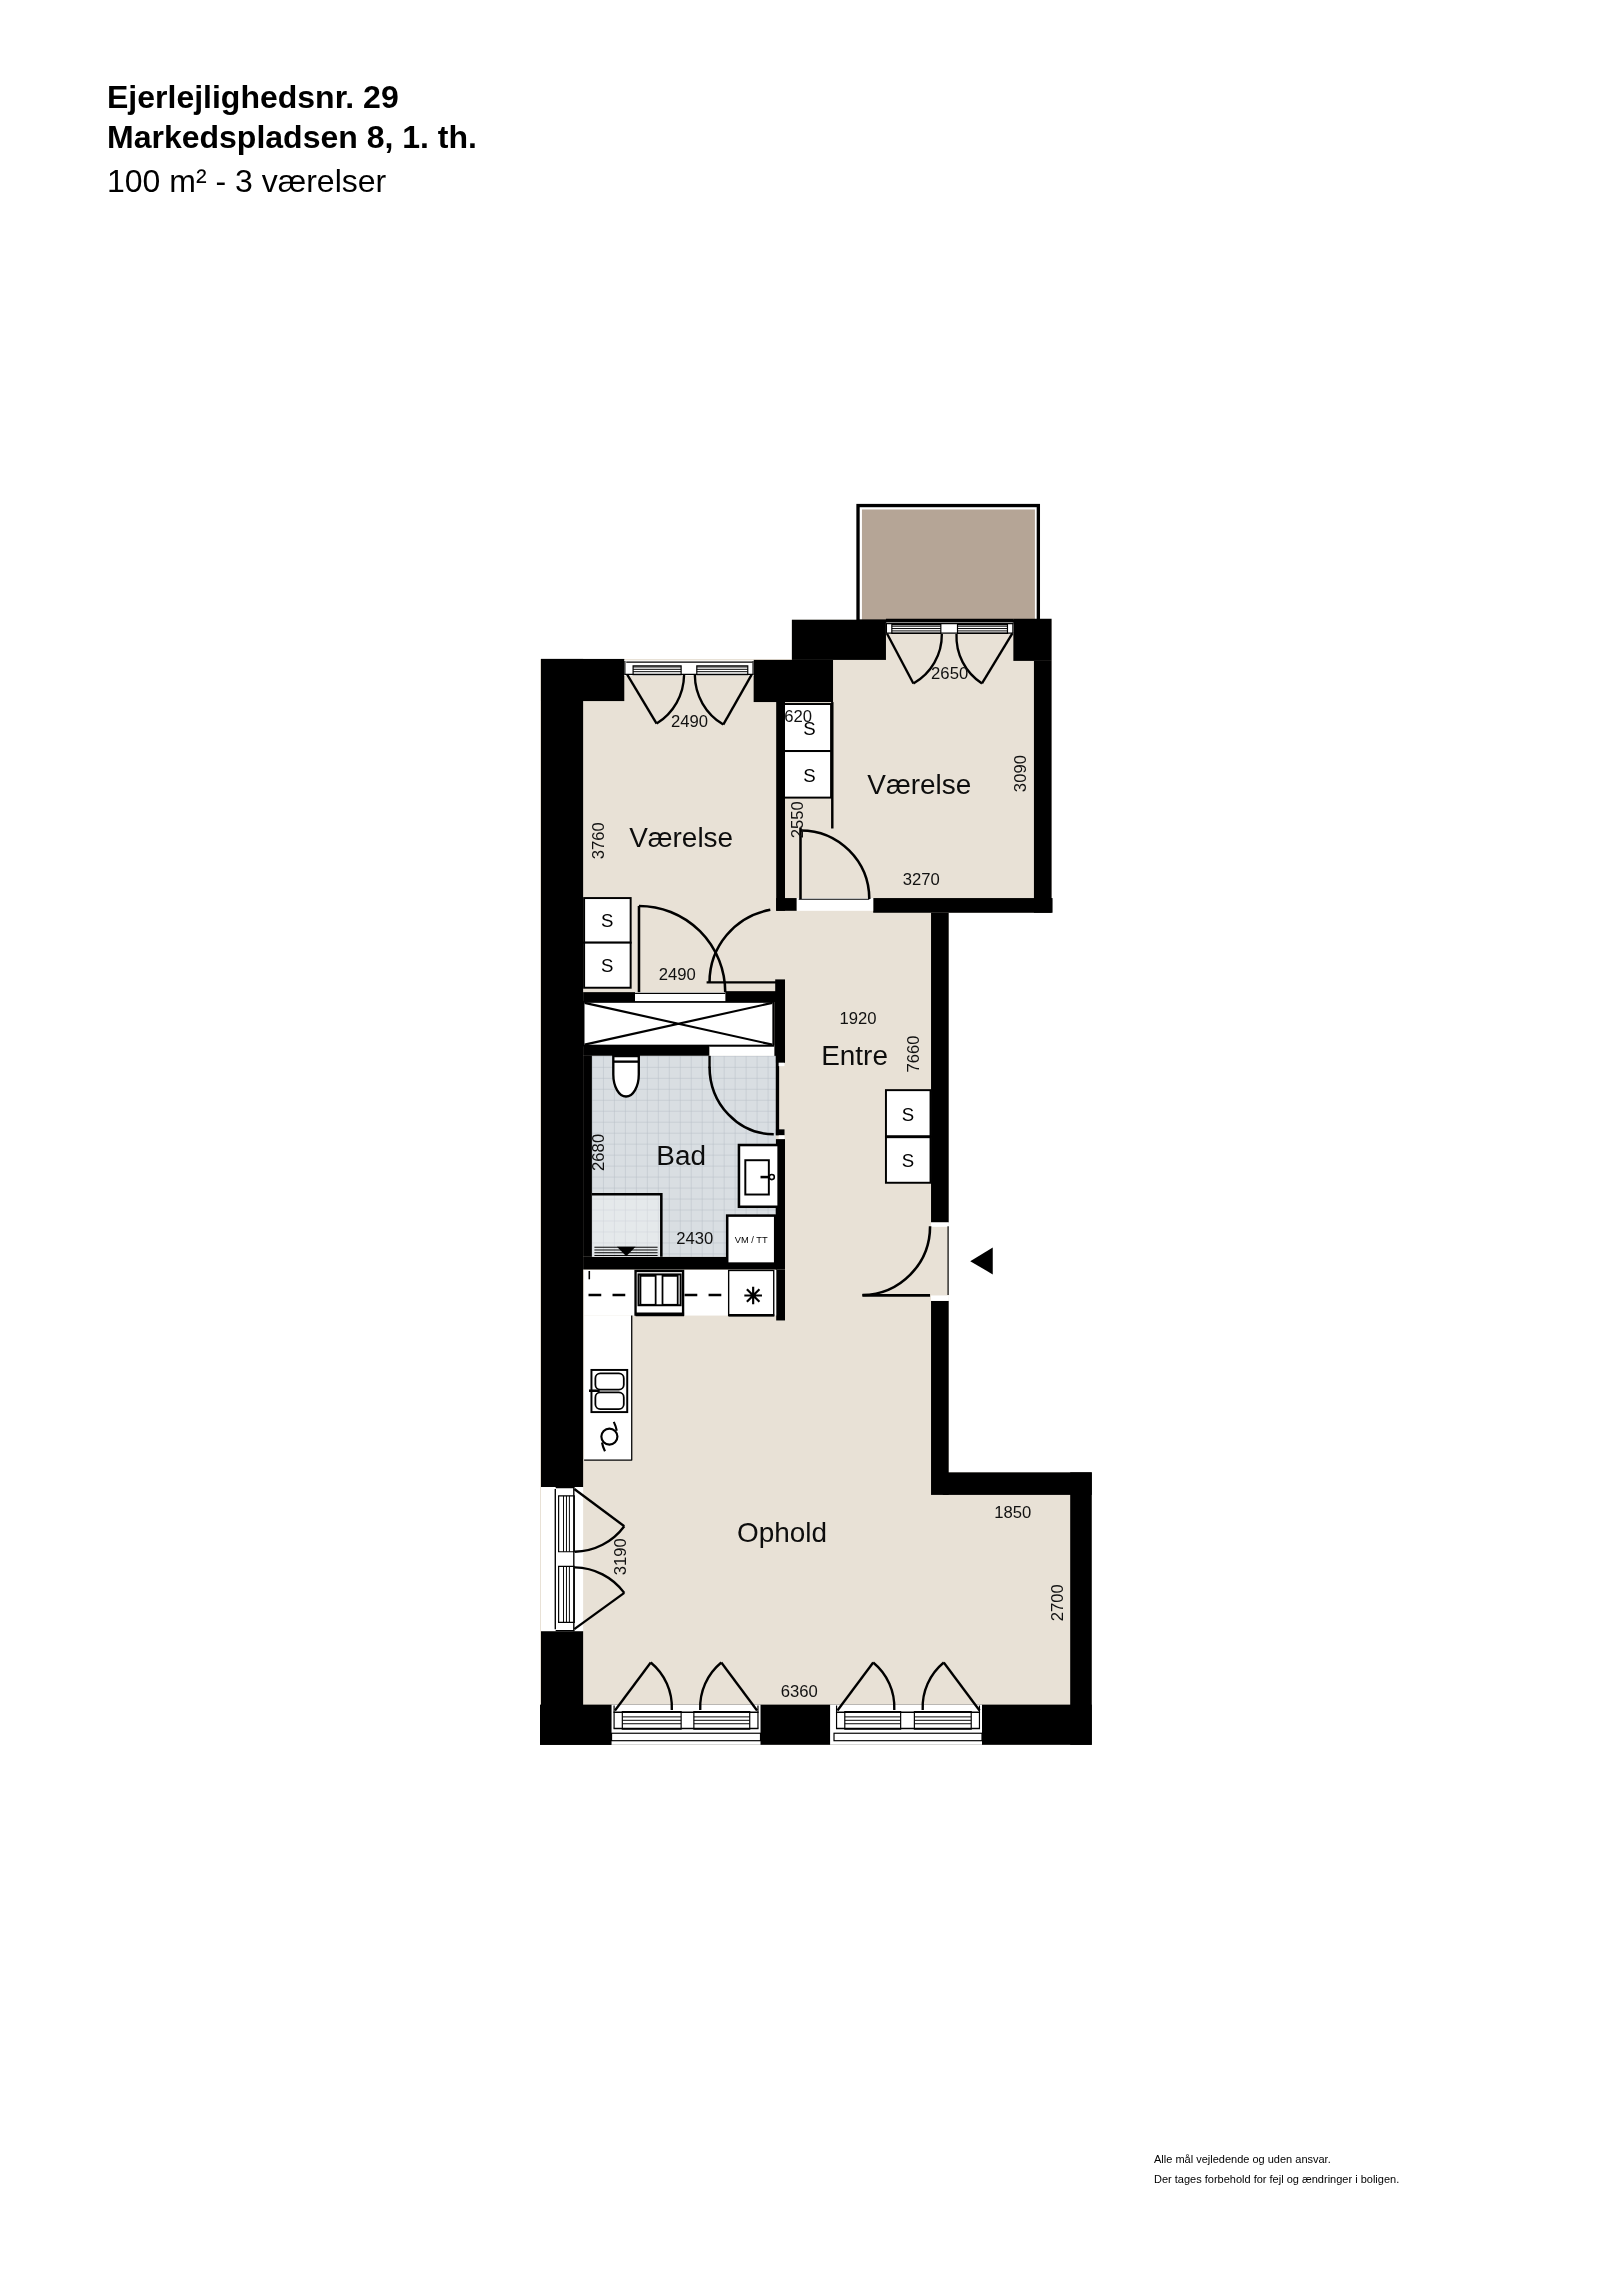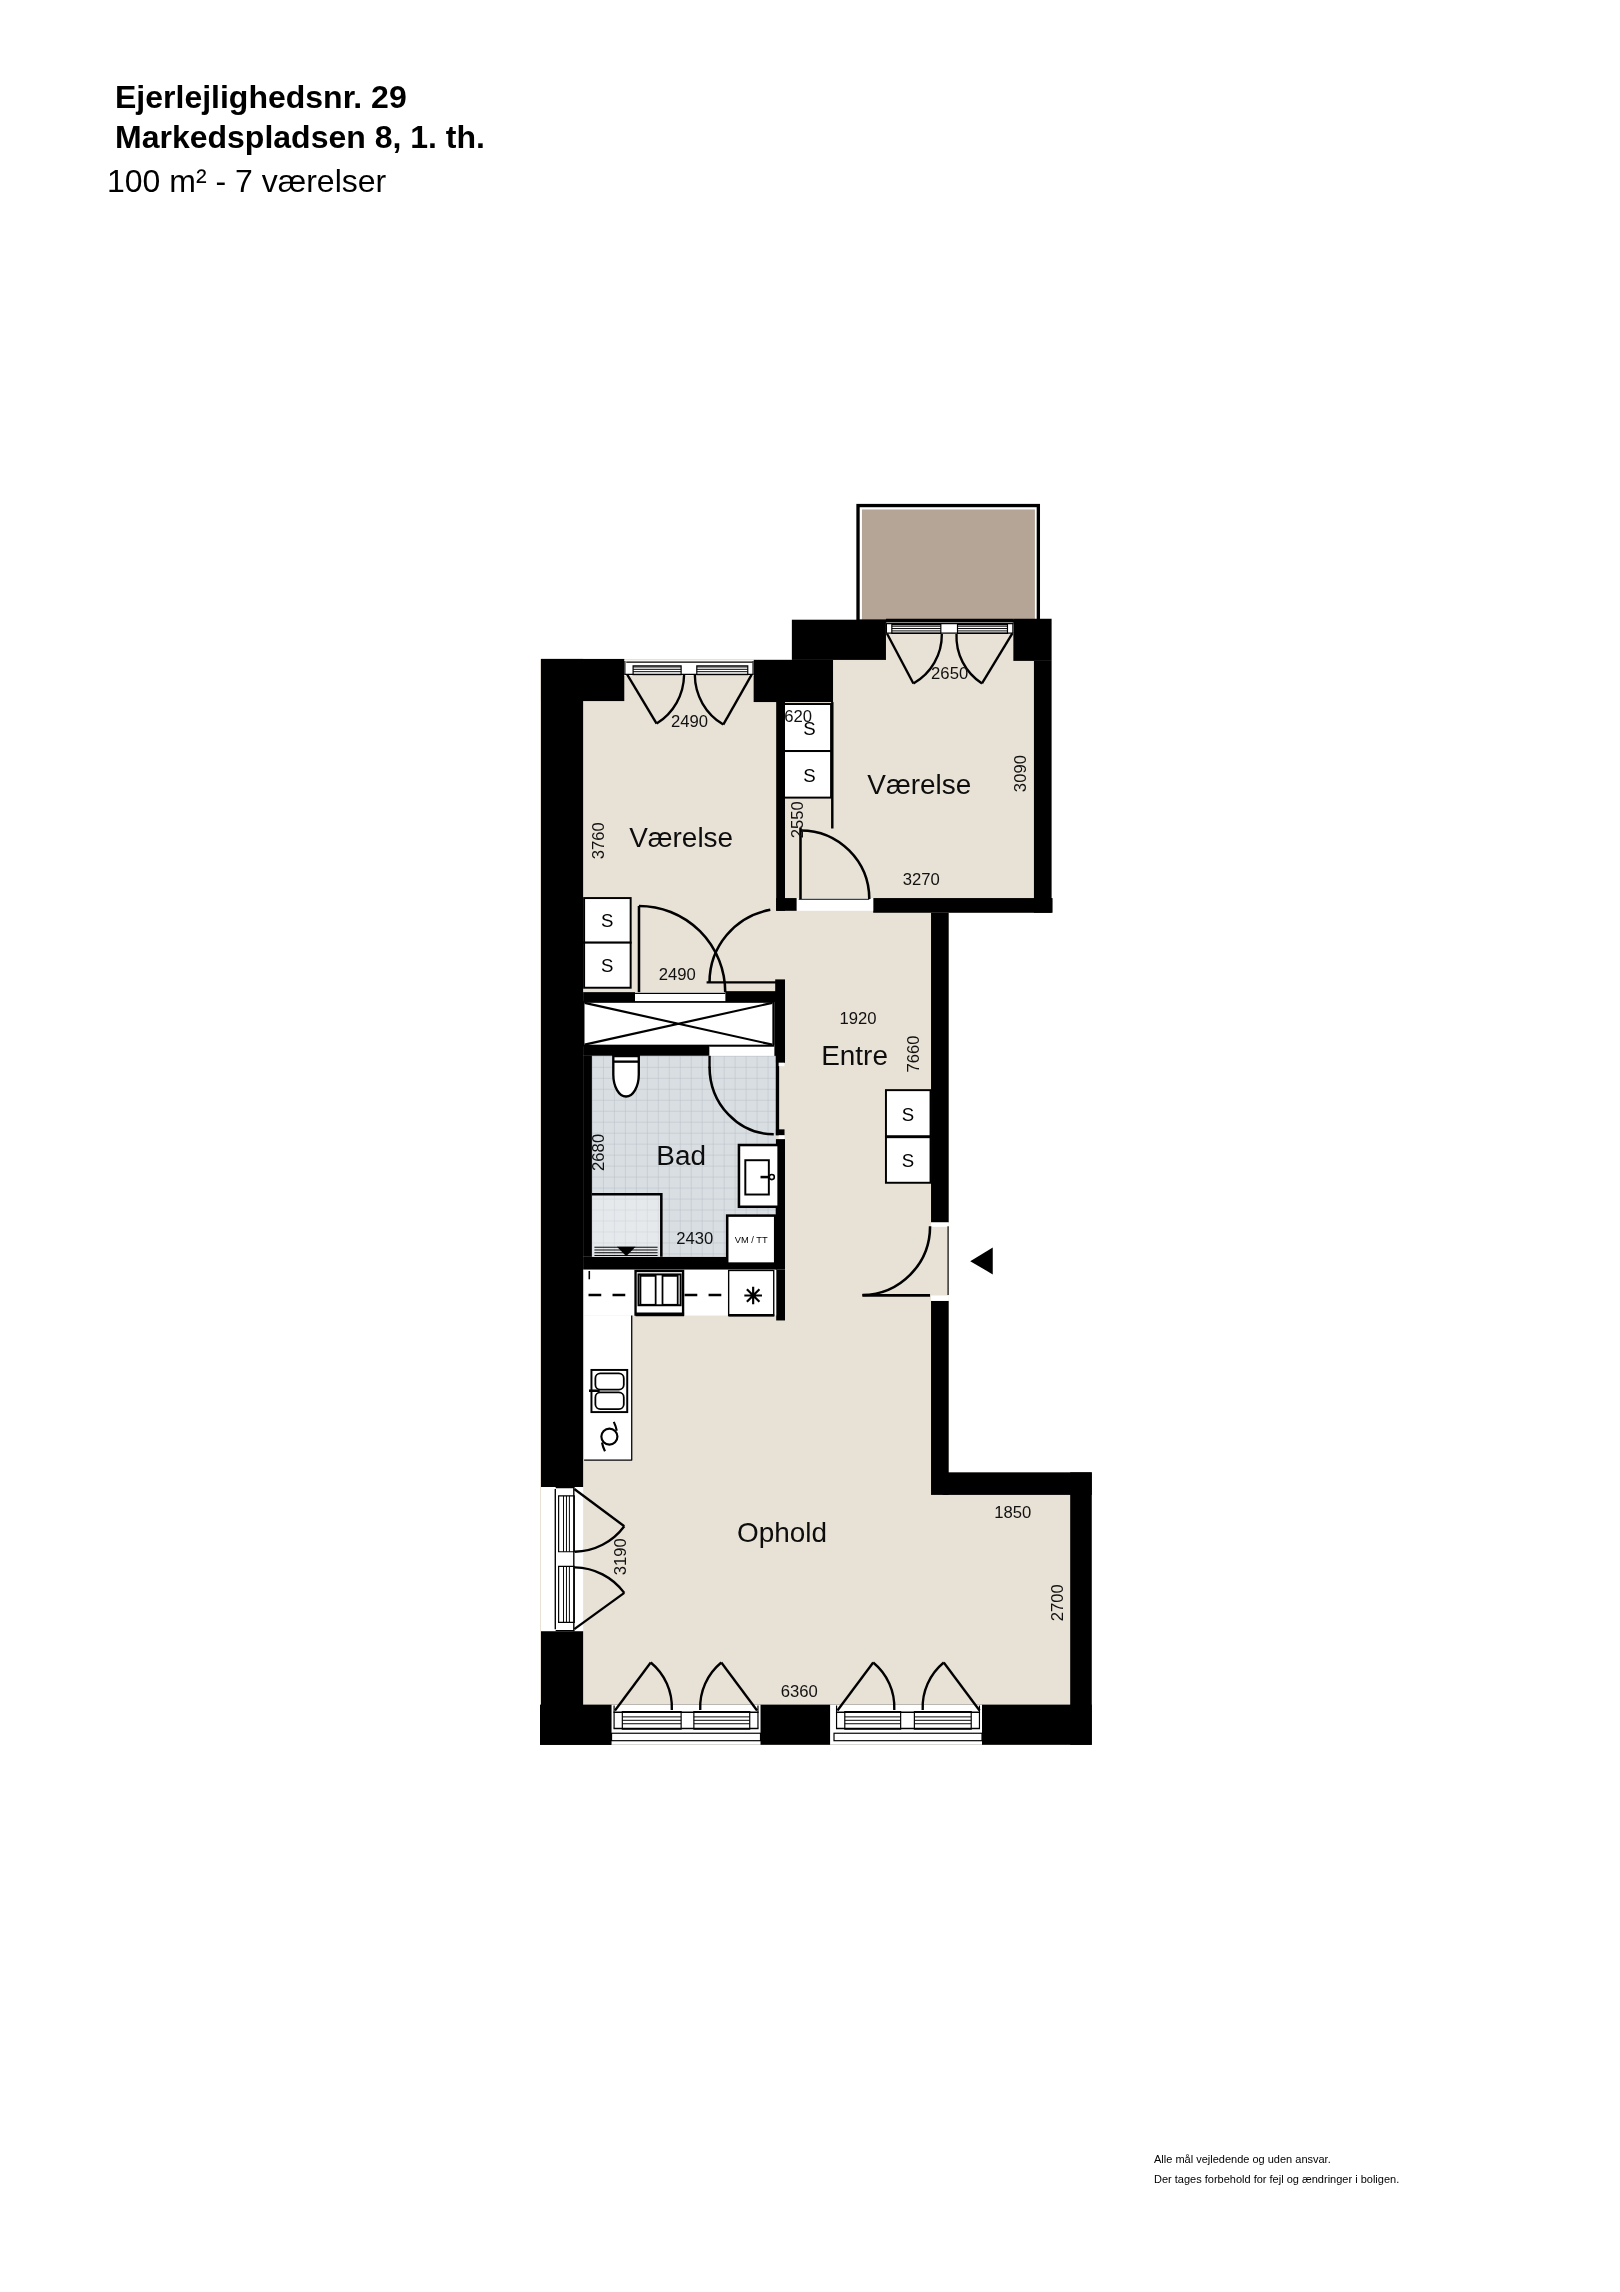--- a/index.html
+++ b/index.html
@@ -1,28 +1,28 @@
 <!DOCTYPE html>
 <html><head>
 <meta charset="utf-8">
 <style>
   html,body{margin:0;padding:0;background:#ffffff;}
   .page{position:relative;width:1620px;height:2293px;background:#ffffff;overflow:hidden;
         font-family:"Liberation Sans",sans-serif;}
-  .hdr{position:absolute;left:115px;top:77px;font-weight:bold;font-size:32px;line-height:40px;color:#000;}
+  .hdr{position:absolute;left:107px;top:77px;font-weight:bold;font-size:32px;line-height:40px;color:#000;}
   .sub{position:absolute;left:107px;top:163px;font-size:32px;color:#000;}
   .foot{position:absolute;left:1154px;top:2150px;font-size:11px;line-height:19.6px;color:#000;}
 </style>
 </head>
 <body>
 <div class="page">
 
 <div class="hdr">Ejerlejlighedsnr. 29<br>Markedspladsen 8, 1. th.</div>
 
-<div class="sub">100 m² - 7 værelser</div>
+<div class="sub">100 m² - 3 værelser</div>
 
 <div class="foot">Alle mål vejledende og uden ansvar.<br>Der tages forbehold for fejl og ændringer i boligen.</div>
 <svg width="1620" height="2293" viewBox="0 0 1653 2339" style="position:absolute;left:0;top:0;" xmlns="http://www.w3.org/2000/svg" font-family="Liberation Sans, sans-serif">
 <defs>
 <pattern id="tl" width="11.2" height="11.2" patternUnits="userSpaceOnUse" x="604" y="1077">
   <rect width="11.2" height="11.2" fill="#d9dee2"></rect>
   <path d="M0,0H11.2 M0,0V11.2" stroke="#b6bec5" stroke-width="1" fill="none"></path>
 </pattern>
 </defs>
 

